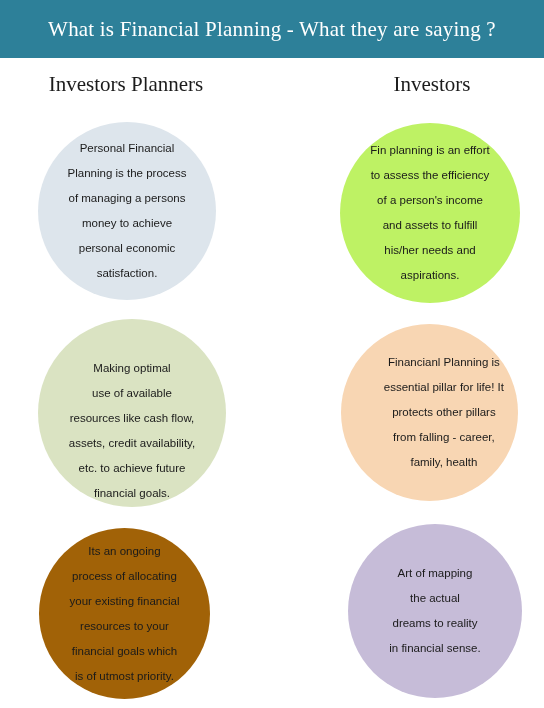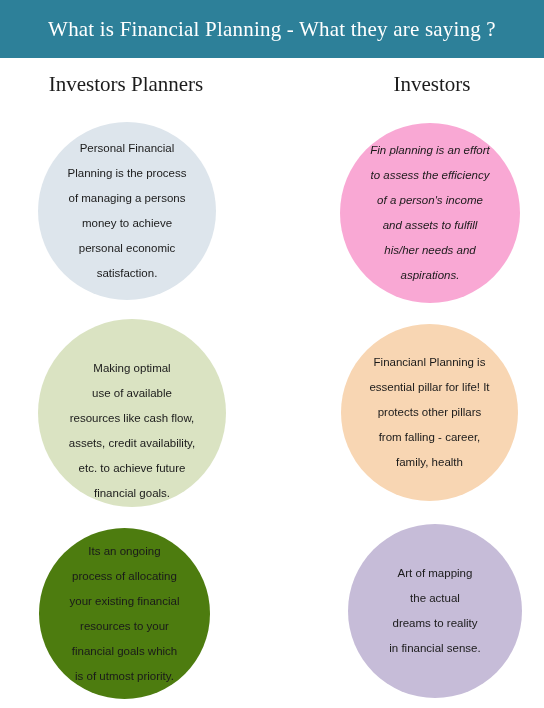--- a/index.html
+++ b/index.html
@@ -78,21 +78,21 @@
     text-align: center;
     padding: 0 14px;
     white-space: pre-line;
   }
 
   
   .bubble-0 { left: 38px;  top: 122px; width: 178px; height: 178px; }
   .bubble-1 { left: 340px; top: 123px; width: 180px; height: 180px; }
   
   .bubble-2 { left: 38px;  top: 319px; width: 188px; height: 188px; }
-  .bubble-3 { left: 341px; top: 324px; width: 177px; height: 177px; }
+  .bubble-3 { left: 341px; top: 324px; width: 177px; height: 177px; justify-content: flex-end; }
   
   .bubble-4 { left: 39px;  top: 528px; width: 171px; height: 171px; }
   .bubble-5 { left: 348px; top: 524px; width: 174px; height: 174px; }
 
   .bubble-0 .bubble-text,
   .bubble-4 .bubble-text { padding: 0 12px; }
   .bubble-2 .bubble-text { padding: 0 9px; margin-top: 36px; }
   .bubble-3 .bubble-text { padding: 0 14px; }
   .bubble-5 .bubble-text { padding: 0 18px; }
 </style>
@@ -111,21 +111,21 @@
 
   <div class="bubble bubble-0" style="background: rgb(221, 229, 236);">
     <div class="bubble-text">Personal Financial
 Planning is the process
 of managing  a  persons
 money to  achieve
 personal economic
 satisfaction.</div>
   </div>
 
-  <div class="bubble bubble-1" style="background: #f9a8d4; font-style: italic;">
+  <div class="bubble bubble-1" style="background: #bef264;">
     <div class="bubble-text">Fin planning is an  effort
 to assess the  efficiency
 of a  person's income
 and assets  to fulfill
 his/her needs and
 aspirations.</div>
   </div>
 
   <div class="bubble bubble-2" style="background: rgb(218, 227, 194);">
     <div class="bubble-text">Making optimal
@@ -137,21 +137,21 @@
   </div>
 
   <div class="bubble bubble-3" style="background: rgb(248, 214, 179);">
     <div class="bubble-text">Financianl Planning is
 essential pillar for life!  It
 protects other  pillars
 from falling -  career,
 family,  health</div>
   </div>
 
-  <div class="bubble bubble-4" style="background: #4d7c0f;">
+  <div class="bubble bubble-4" style="background: #a16207;">
     <div class="bubble-text">Its an ongoing
 process of allocating
 your existing financial
 resources to your
 financial goals  which
 is of utmost  priority.</div>
   </div>
 
   <div class="bubble bubble-5" style="background: rgb(198, 188, 216);">
     <div class="bubble-text">Art of mapping

